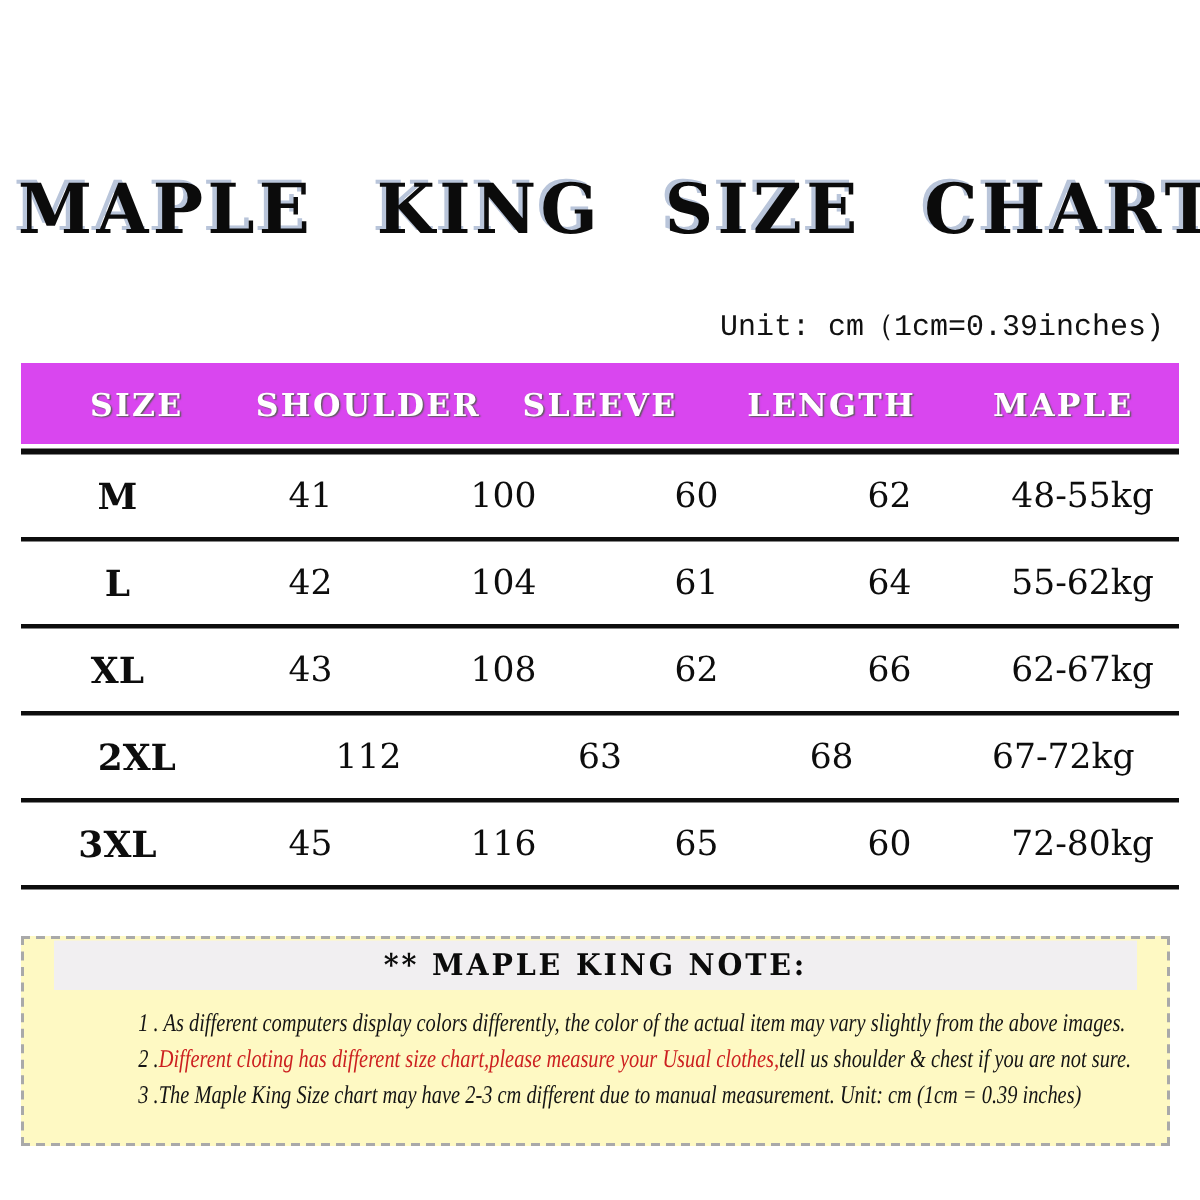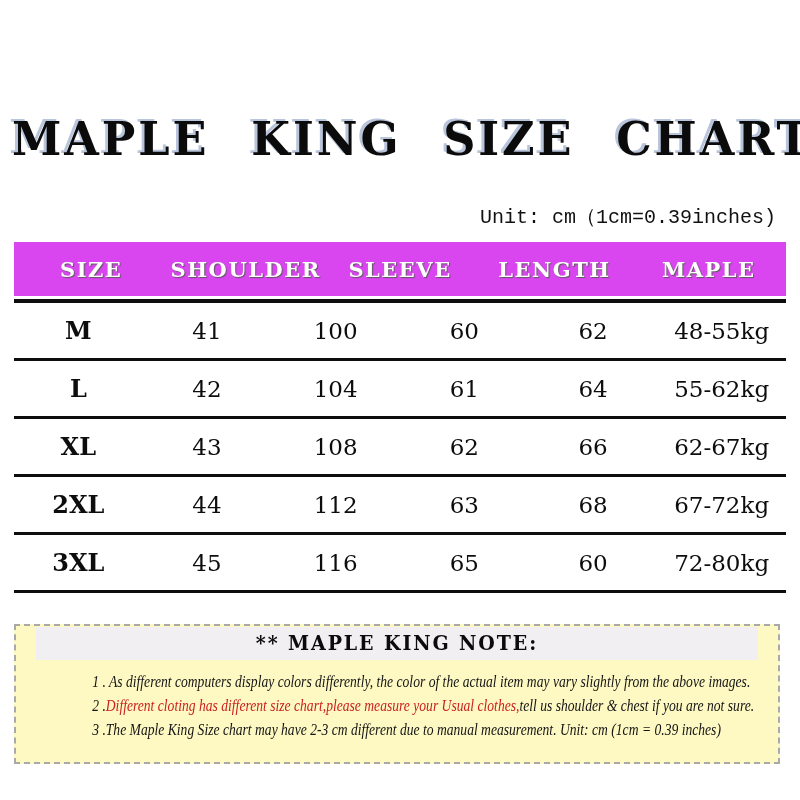--- a/index.html
+++ b/index.html
@@ -167,21 +167,20 @@
       <div class="td size-col">XL</div>
       <div class="td">43</div>
       <div class="td">108</div>
       <div class="td">62</div>
       <div class="td">66</div>
       <div class="td">62-67kg</div>
     </div>
 
     <div class="trow">
       <div class="td size-col">2XL</div>
-      <div class="td">44</div>
       <div class="td">112</div>
       <div class="td">63</div>
       <div class="td">68</div>
       <div class="td">67-72kg</div>
     </div>
 
     <div class="trow">
       <div class="td size-col">3XL</div>
       <div class="td">45</div>
       <div class="td">116</div>

